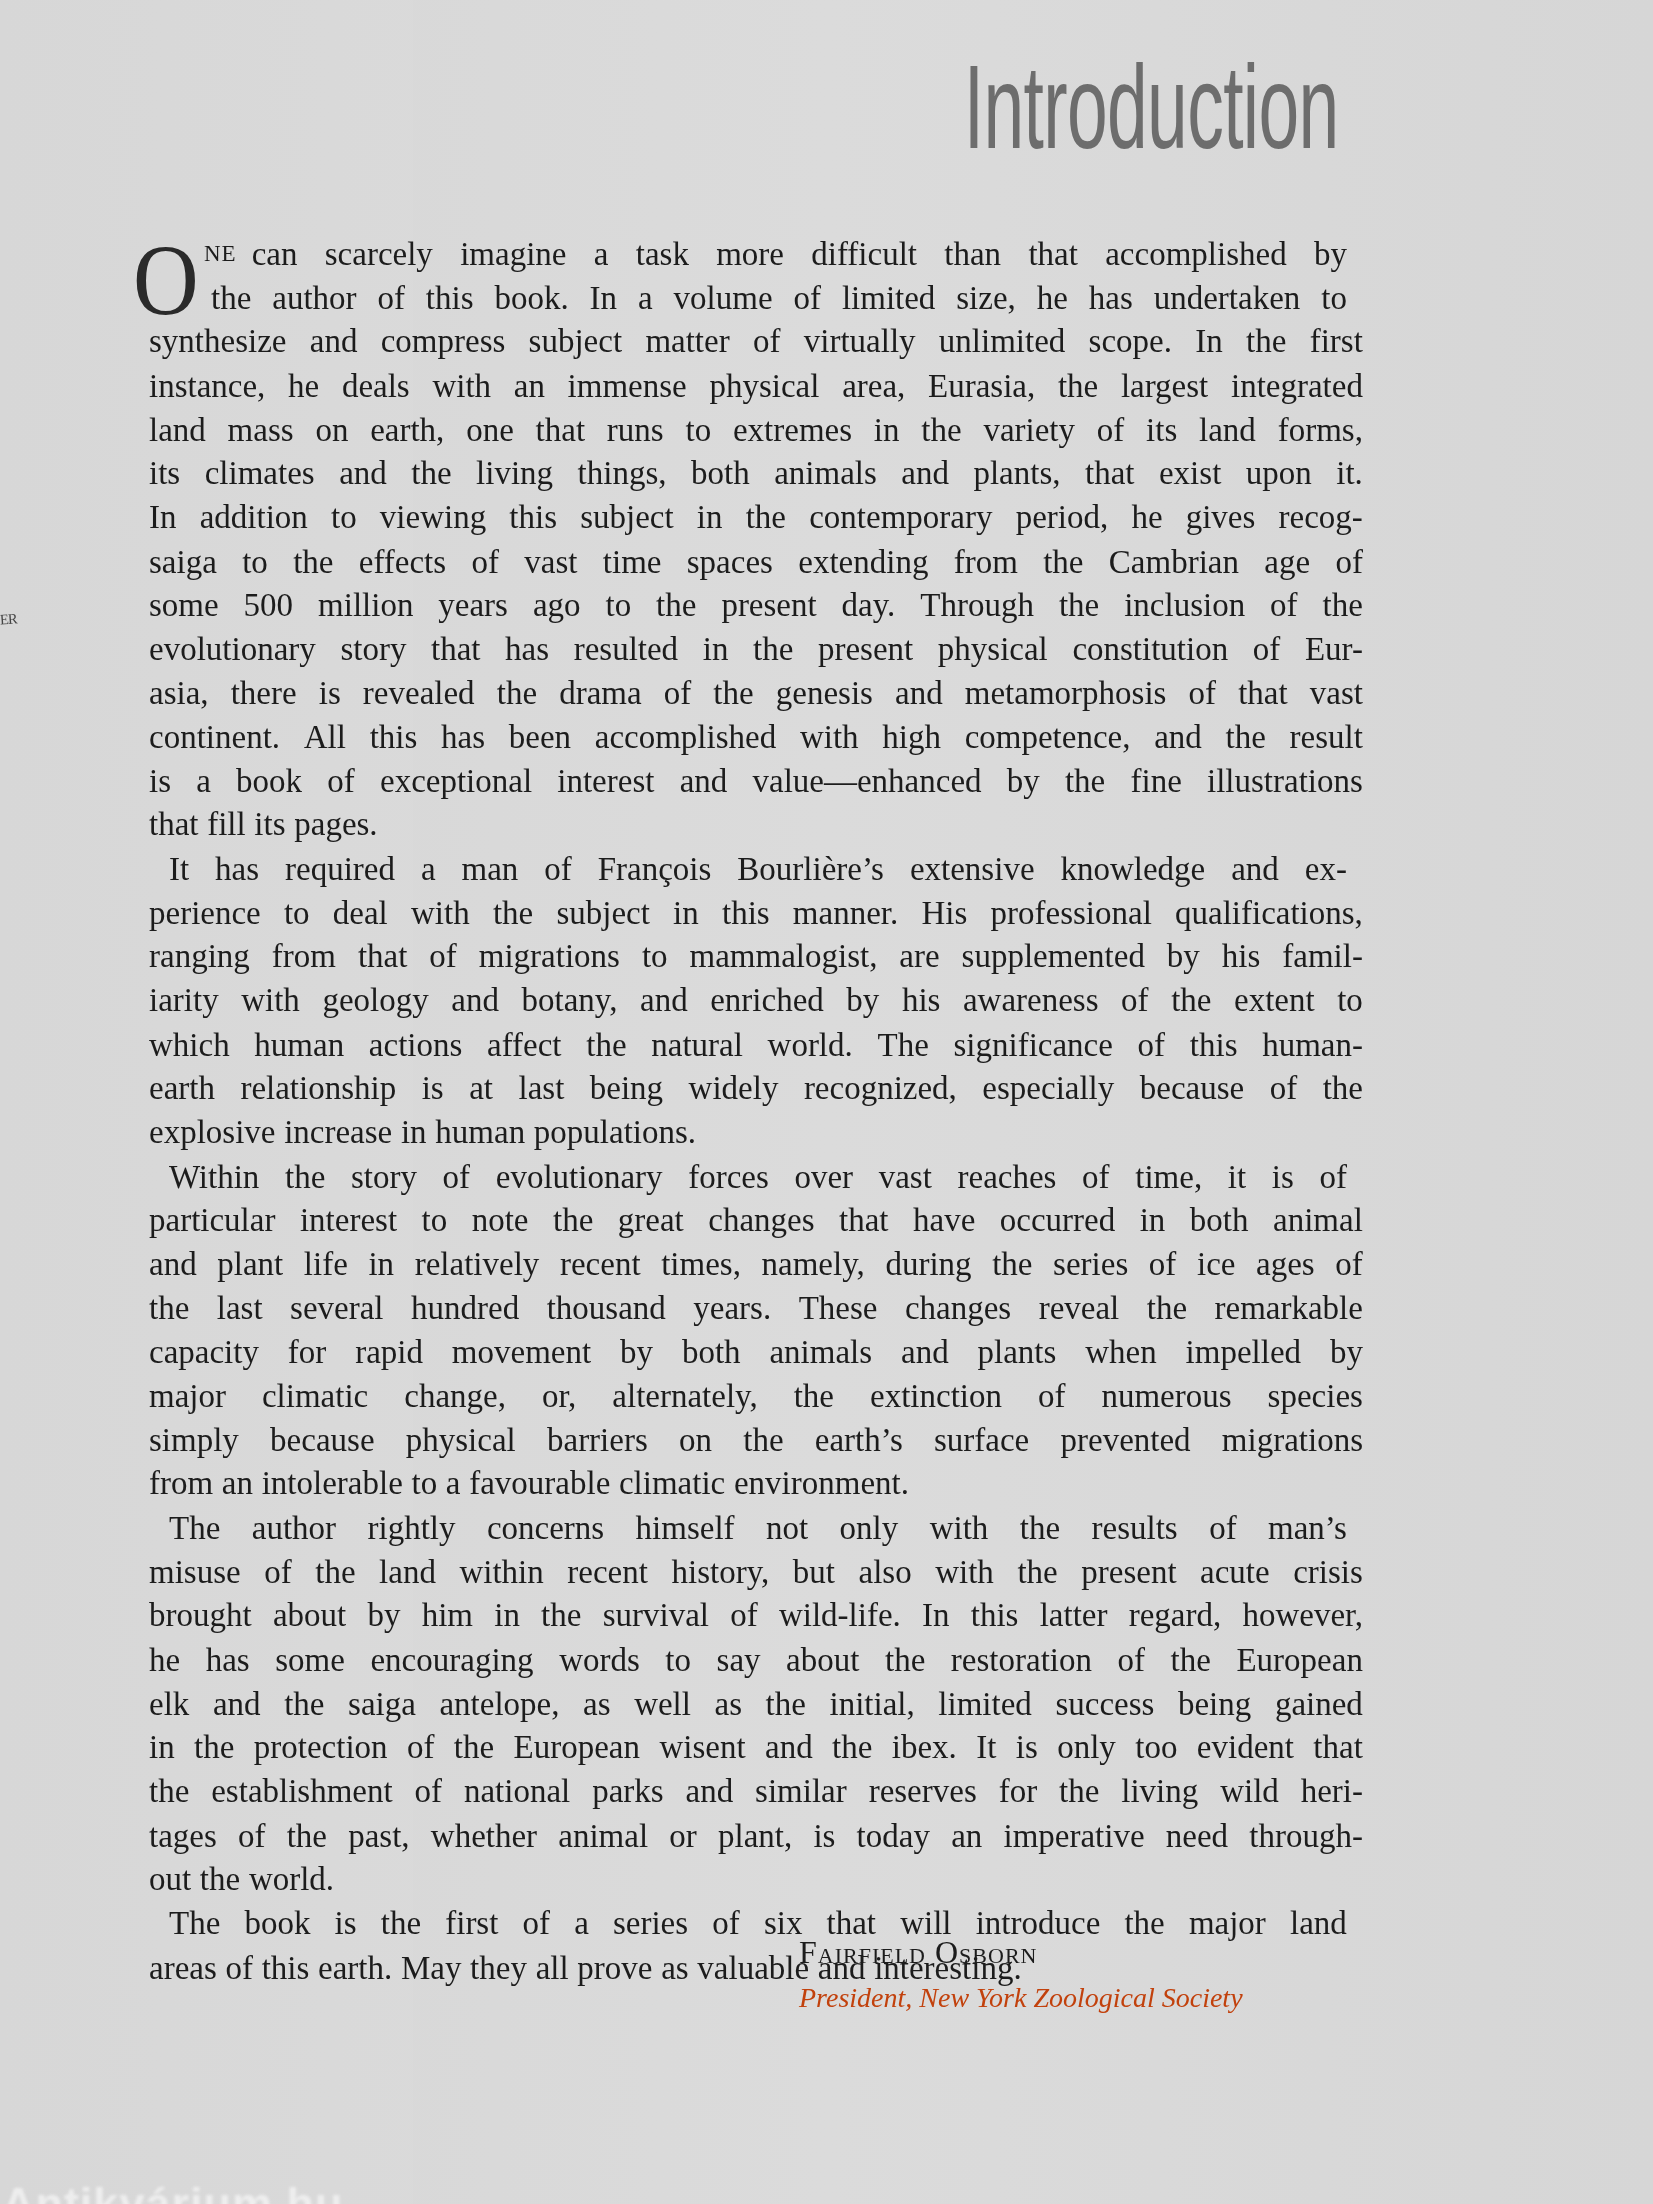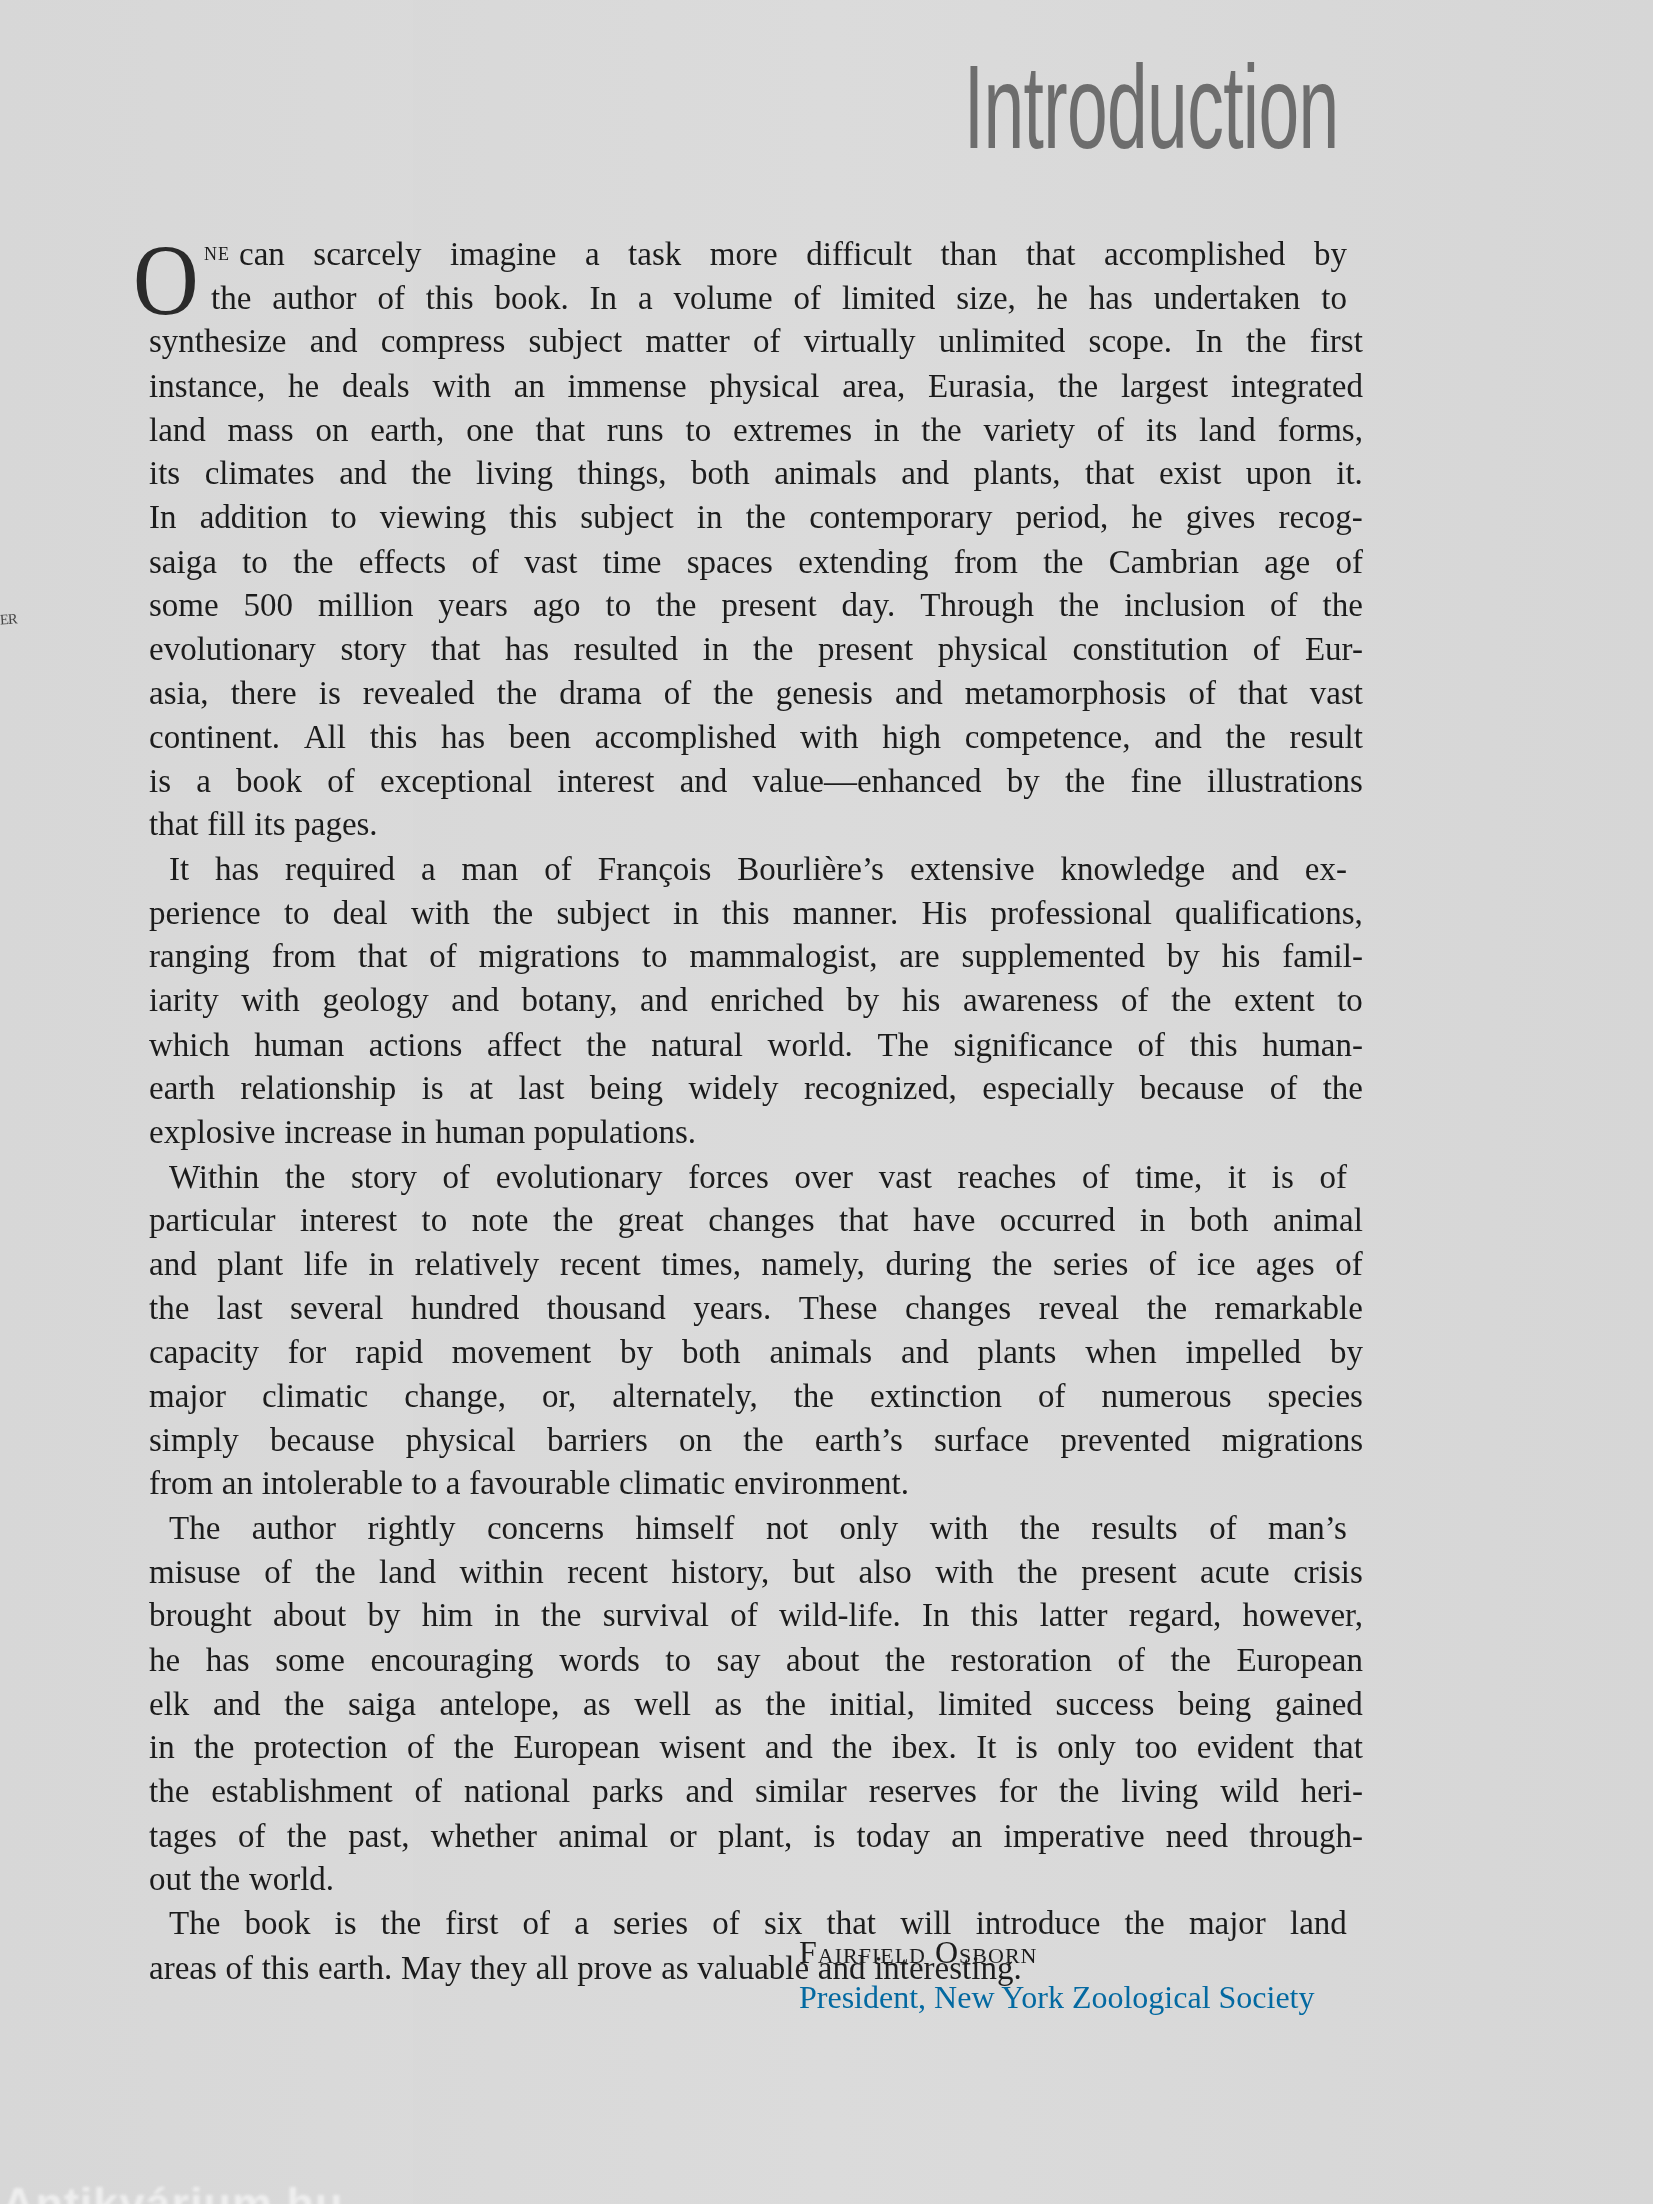--- a/index.html
+++ b/index.html
@@ -89,42 +89,43 @@
       left: 133px;
       top: 231px;
       font-size: 101px;
       line-height: 101px;
       color: #2a2a2a;
       font-family: "Liberation Serif", "DejaVu Serif", serif;
       transform: scaleX(0.9);
       transform-origin: left top;
     }
     .smallcaps {
-      font-size: 18px;
+      font-size: 23px;
       letter-spacing: 1px;
-      margin-right: 9px;
+      margin-right: 15px;
     }
     .signature {
       position: absolute;
       left: 799px;
       top: 1930px;
       width: 548px;
     }
     .sig-name {
       font-size: 32px;
       line-height: 45px;
       font-variant: small-caps;
       letter-spacing: 1px;
       color: #1c1c1c;
       white-space: nowrap;
     }
     .sig-title {
-      font-size: 32px;
+      font-size: 28px;
       line-height: 45px;
-      color: #0369a1;
+      font-style: italic;
+      color: #c2410c;
       white-space: nowrap;
     }
     .watermark {
       position: absolute;
       left: 1.9px;
       top: 2178px;
       font-family: "Liberation Sans", "DejaVu Sans", sans-serif;
       font-weight: bold;
       font-size: 45px;
       color: #f2f2f2;

